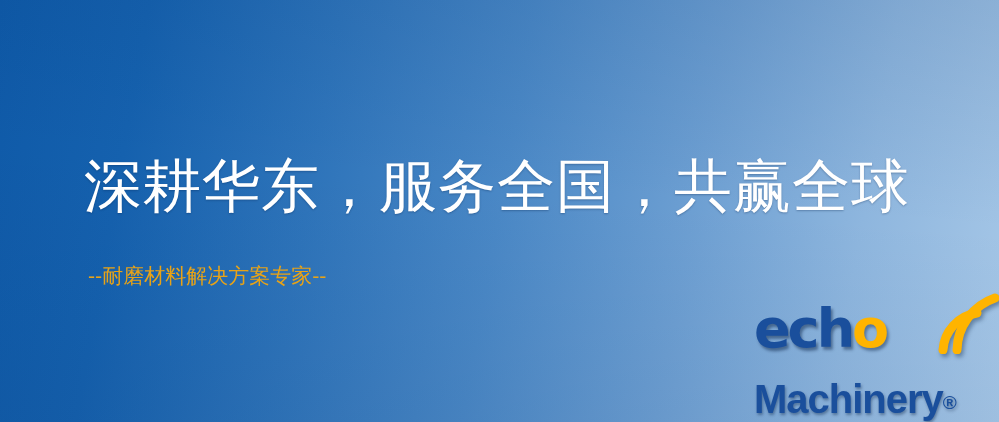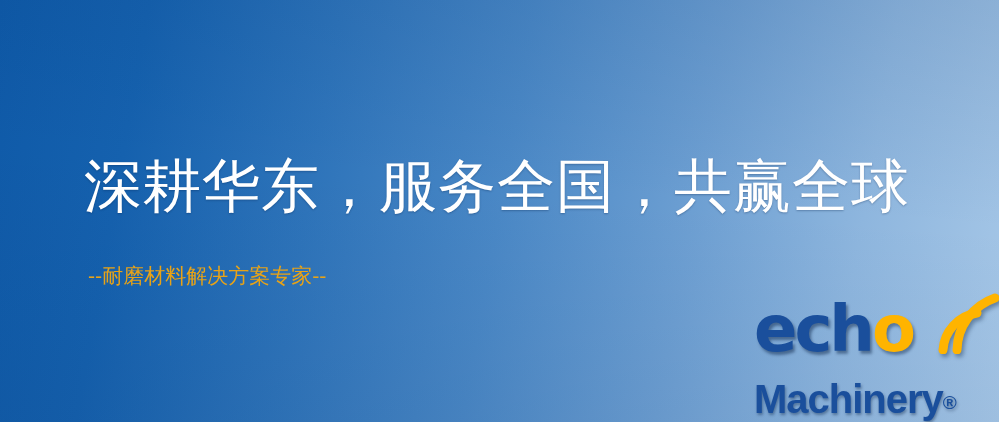--- a/index.html
+++ b/index.html
@@ -72,21 +72,21 @@
     top: 0px;
     height: 78px;
     width: 251px;
   }
   .logo-echo {
     position: absolute;
     left: 6px;
     top: -4px;
     font-family: "DejaVu Sans", "Liberation Sans", sans-serif;
     font-weight: bold;
-    font-size: 64px;
+    font-size: 54px;
     line-height: 82px;
     letter-spacing: -3px;
     color: #1a4f9c;
     text-shadow: 2px 3px 3px rgba(0,25,60,0.45);
   }
   .logo-o {
     color: #ffb400;
     text-shadow: 2px 3px 3px rgba(0,25,60,0.40);
   }
   .logo-waves {

